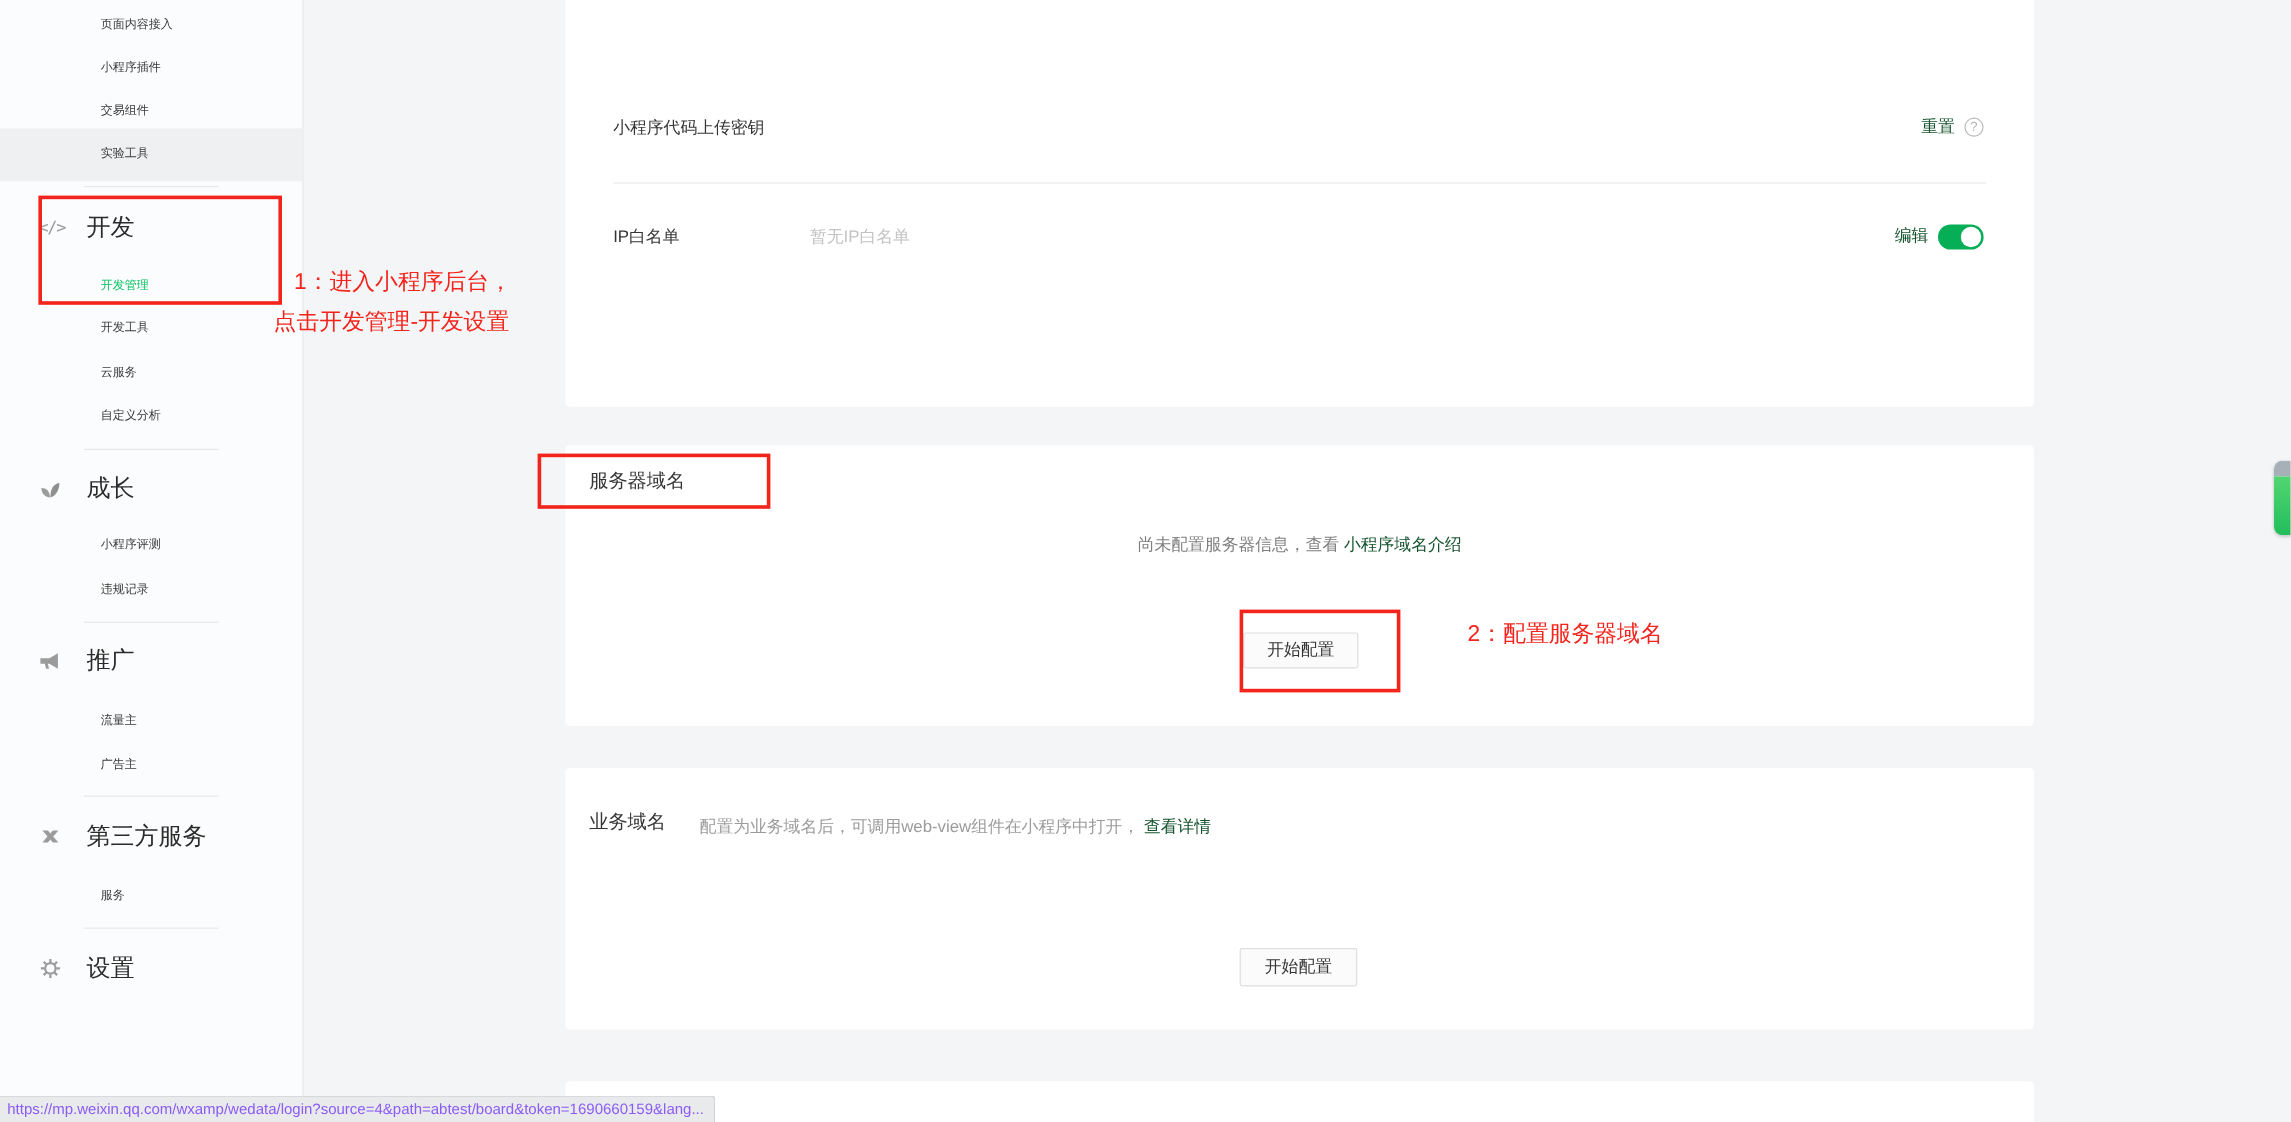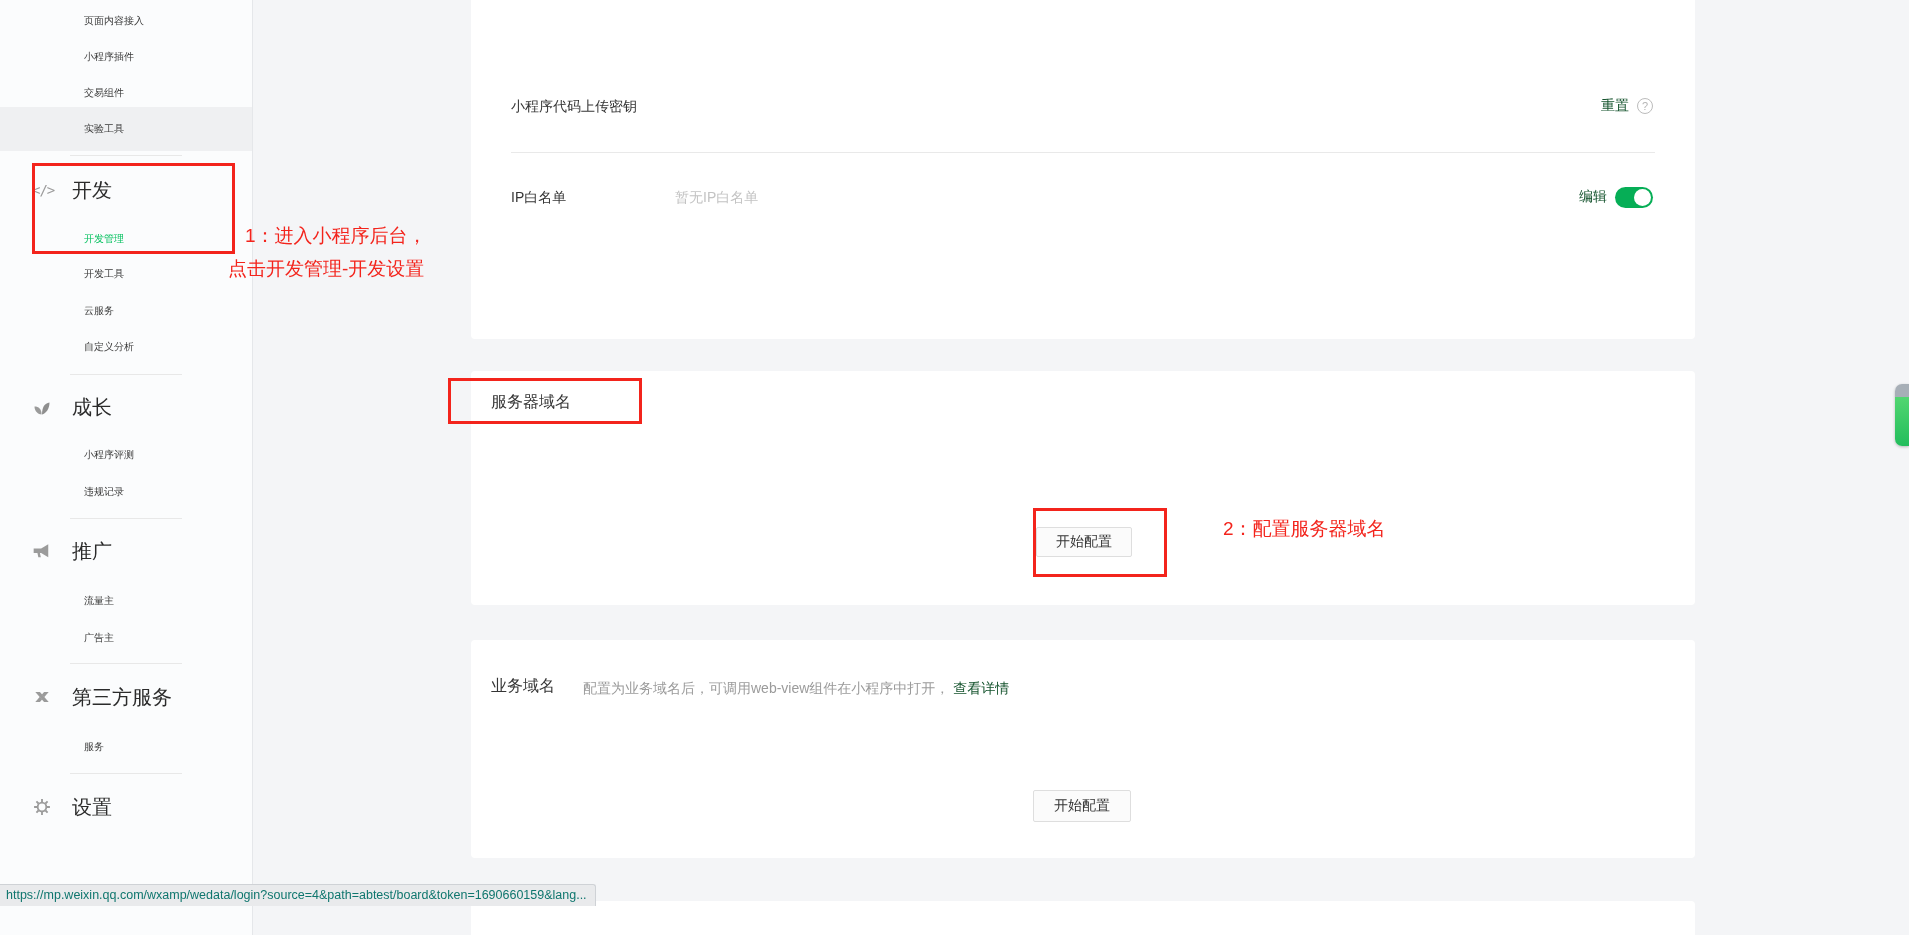--- a/index.html
+++ b/index.html
@@ -37,21 +37,21 @@
   .toggle{position:relative;display:inline-block;width:38px;height:21px;border-radius:11px;background:#06ae56;cursor:pointer;}
   .toggle .knob{position:absolute;right:2px;top:2px;width:17px;height:17px;border-radius:50%;background:#fff;}
   .sec-title{position:absolute;left:20px;height:24px;line-height:24px;font-size:16px;color:#353535;}
   .sec-sub{position:absolute;left:20px;height:22px;line-height:22px;font-size:14px;color:#9b9b9b;white-space:nowrap;}
   .center-line{position:absolute;left:0;width:100%;height:22px;line-height:22px;font-size:14px;color:#7f7f7f;text-align:center;white-space:nowrap;}
   .btn{position:absolute;box-sizing:border-box;background:#fbfbfb;border:1px solid #dedede;border-radius:2px;font-size:14px;color:#353535;display:flex;align-items:center;justify-content:center;cursor:pointer;}
   .card2{top:371px;height:234px;}
   .card3{top:640px;height:218px;}
   .card4{top:901px;height:60px;border-radius:4px 4px 0 0;}
   
-  .statusbar{position:absolute;left:0;top:884px;height:22px;max-width:640px;background:#e9eaec;border:1px solid #cfd2d6;border-left:none;border-bottom:none;border-radius:0 3px 0 0;box-sizing:border-box;font-size:12.5px;color:#0f766e;line-height:20px;padding:0 8px 0 6px;white-space:nowrap;overflow:hidden;}
+  .statusbar{position:absolute;left:0;top:913px;height:22px;max-width:640px;background:#e9eaec;border:1px solid #cfd2d6;border-left:none;border-bottom:none;border-radius:0 3px 0 0;box-sizing:border-box;font-size:12.5px;color:#8b5cf6;line-height:20px;padding:0 8px 0 6px;white-space:nowrap;overflow:hidden;}
   
   .float-widget{position:absolute;left:1895px;top:384px;width:14px;height:62px;border-radius:7px 0 0 7px;overflow:hidden;box-shadow:0 1px 3px rgba(0,0,0,.25);}
   .float-widget .cap{height:13px;background:#a7afb7;}
   .float-widget .body{height:49px;background:linear-gradient(#52d671,#22bd5c);}
 </style>
 </head>
 <body>
 
 <div class="screen">
 
@@ -144,20 +144,23 @@
           <span class="knob"></span>
         </span>
     </span>
   </section>
 
   <section class="card card2">
     <div class="redbox" style="left:-23px;top:7px;width:194px;height:46px;"></div>
     <h2 class="sec-title" style="top:19px;margin:0;font-weight:normal">服务器域名</h2>
 
 
+    <div class="center-line" style="top:71px">
+      <span>尚未配置服务器信息，查看 </span><span class="link">小程序域名介绍</span>
+    </div>
 
     <div class="redbox" style="left:562px;top:137px;width:134px;height:69px;"></div>
     <button class="btn" style="left:565px;top:156px;width:96px;height:30px;">开始配置</button>
   </section>
 
   <div class="anno" style="left:1223px;top:512px;">2：配置服务器域名</div>
 
   <section class="card card3">
     <h2 class="sec-title" style="top:34px;margin:0;font-weight:normal">业务域名</h2>
     <div class="sec-sub" style="left:112px;top:37px">

